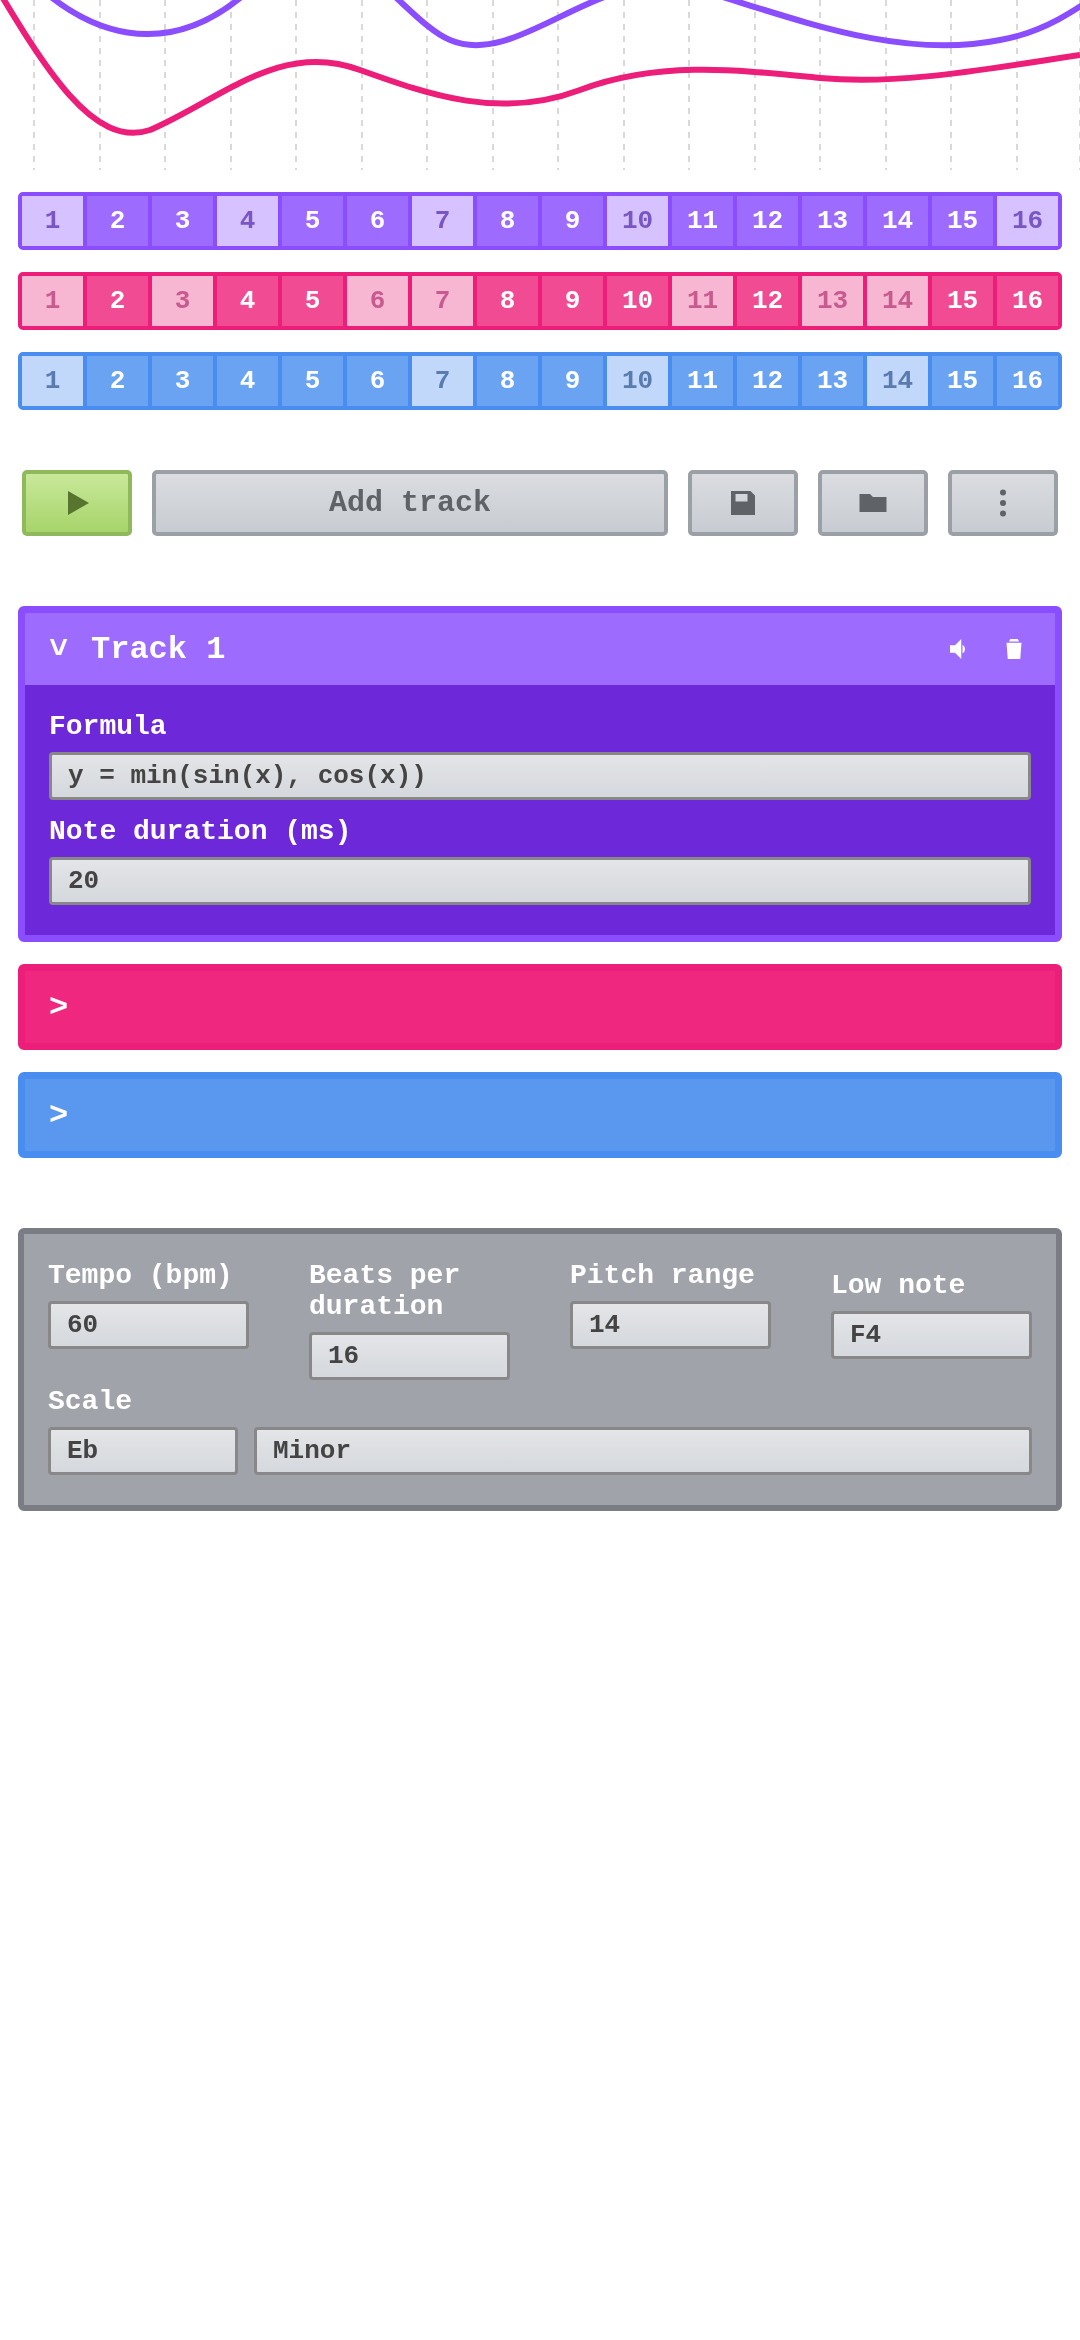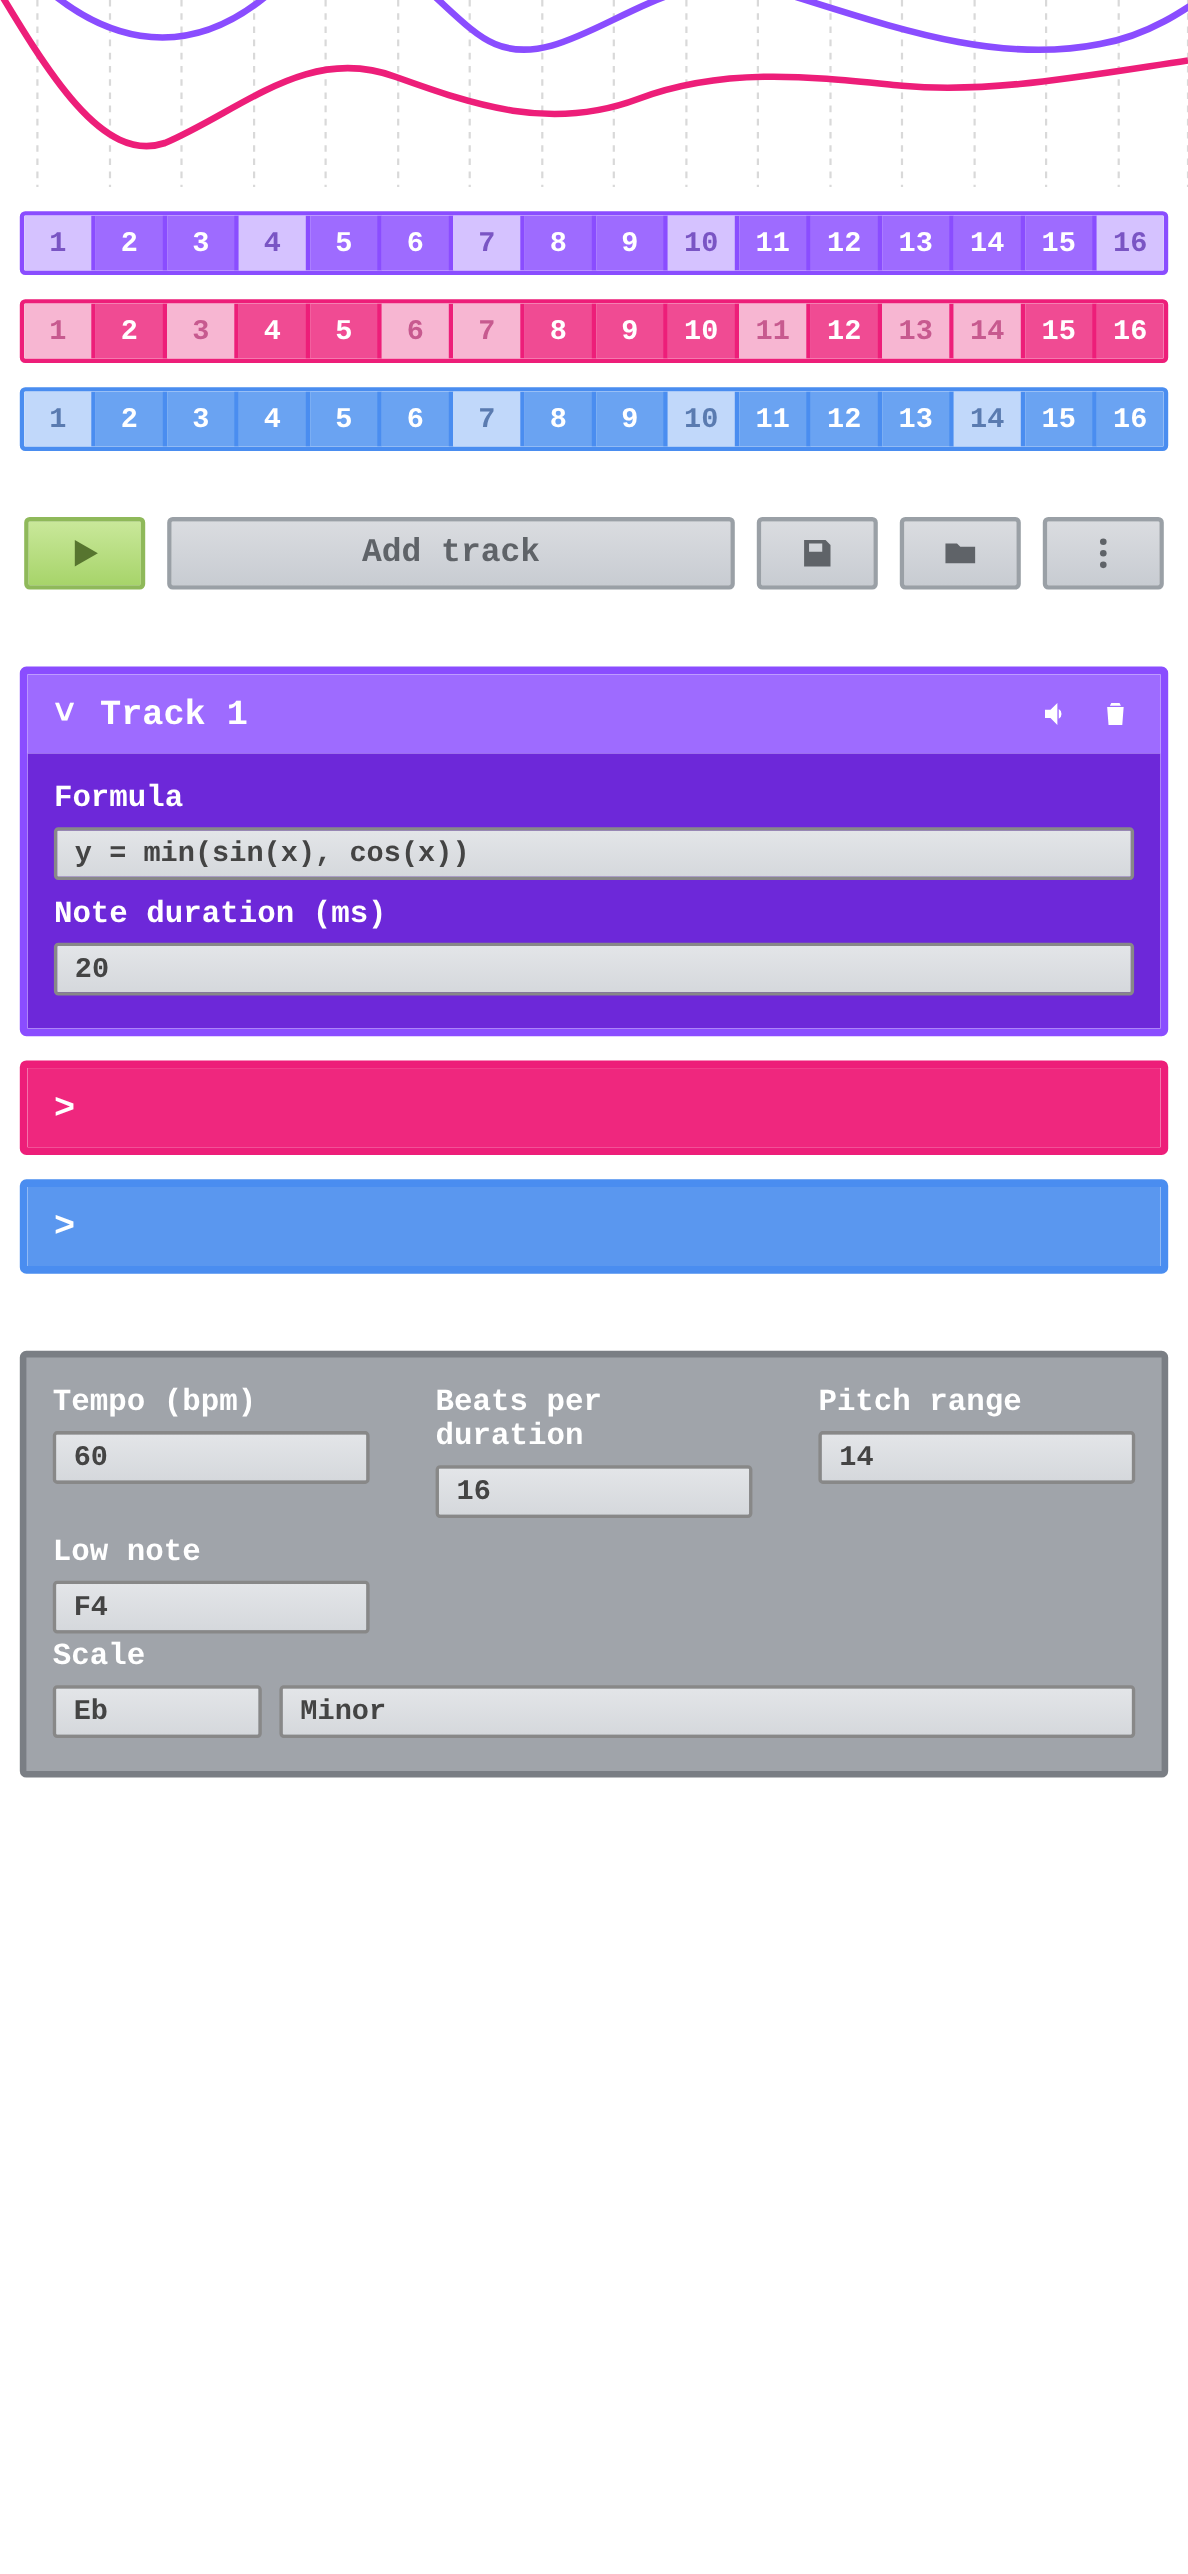--- a/index.html
+++ b/index.html
@@ -154,21 +154,21 @@
   
   .settings {
     margin: 70px 18px 0 18px;
     border: 6px solid #7a7e84;
     border-radius: 6px;
     background: #a0a4aa;
     padding: 26px 24px 30px 24px;
   }
   .settings-grid {
     display: grid;
-    grid-template-columns: 1fr 1fr 1fr;
+    grid-template-columns: 1fr 1fr 1fr 1fr;
     column-gap: 60px;
     row-gap: 6px;
   }
   .settings .field-label { color:#fff; }
   .settings .full { grid-column: 1 / -1; }
   .scale-row {
     display: flex;
     gap: 16px;
   }
   .scale-row .text-input.key { width: 190px; }

